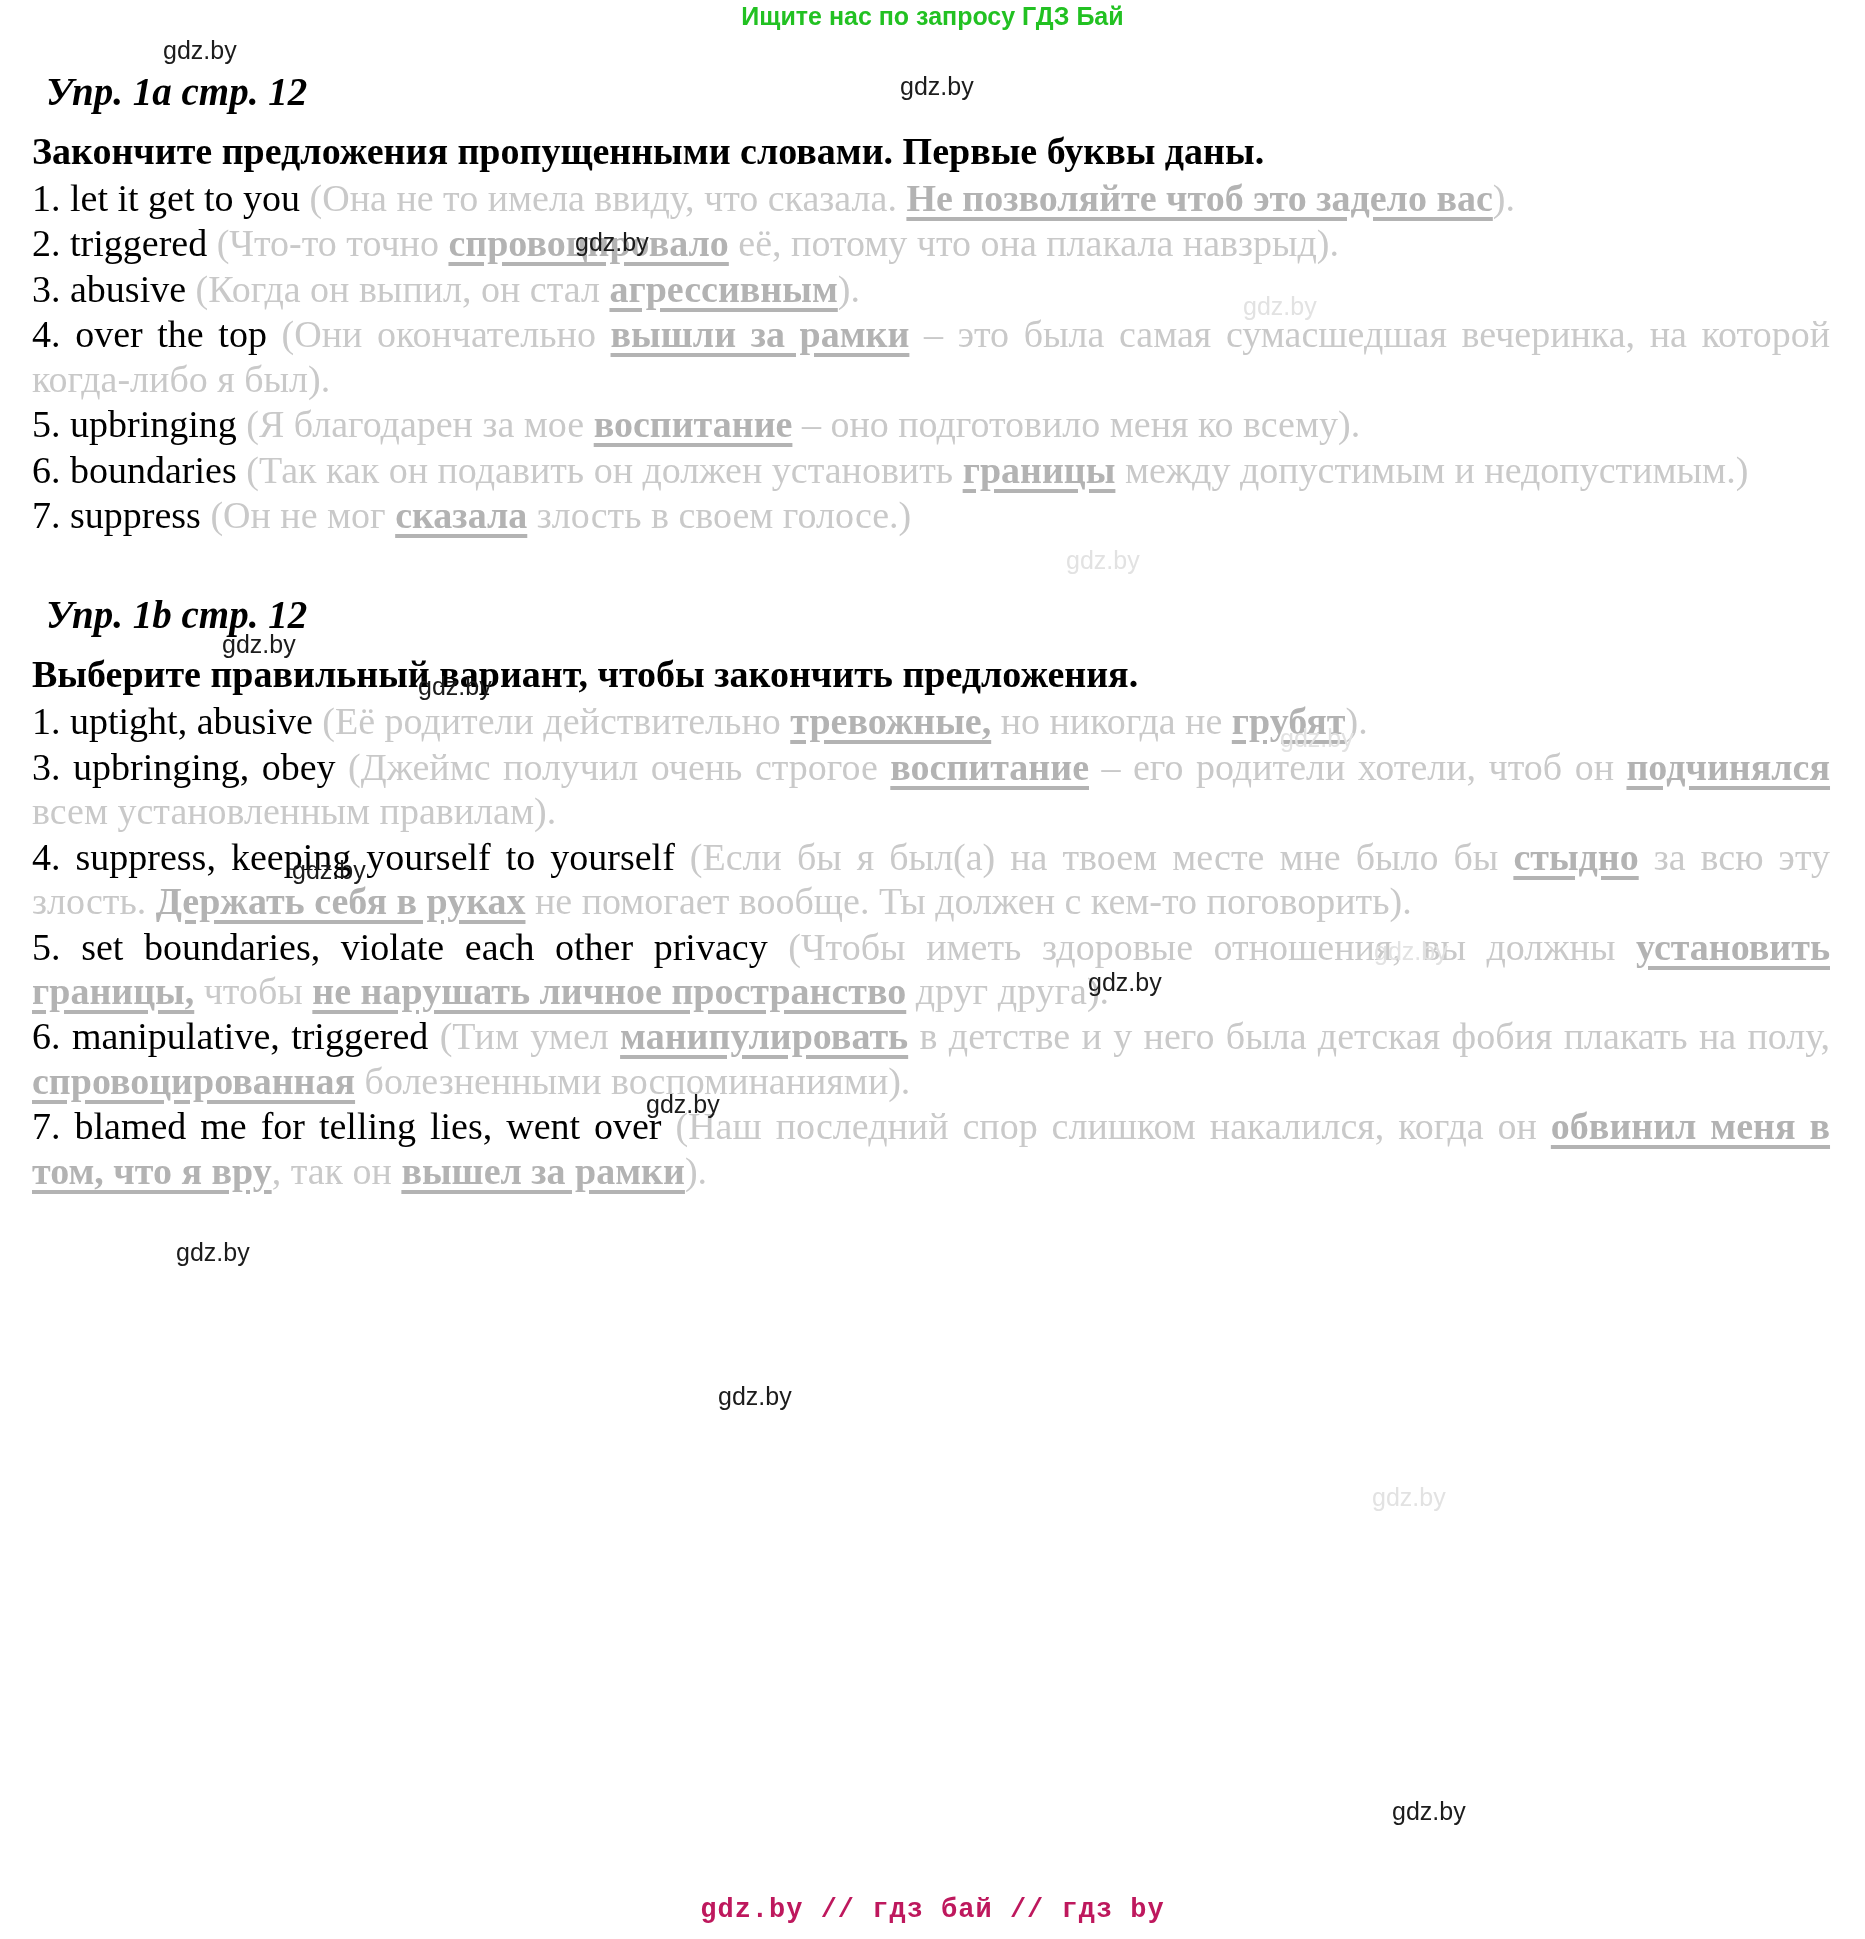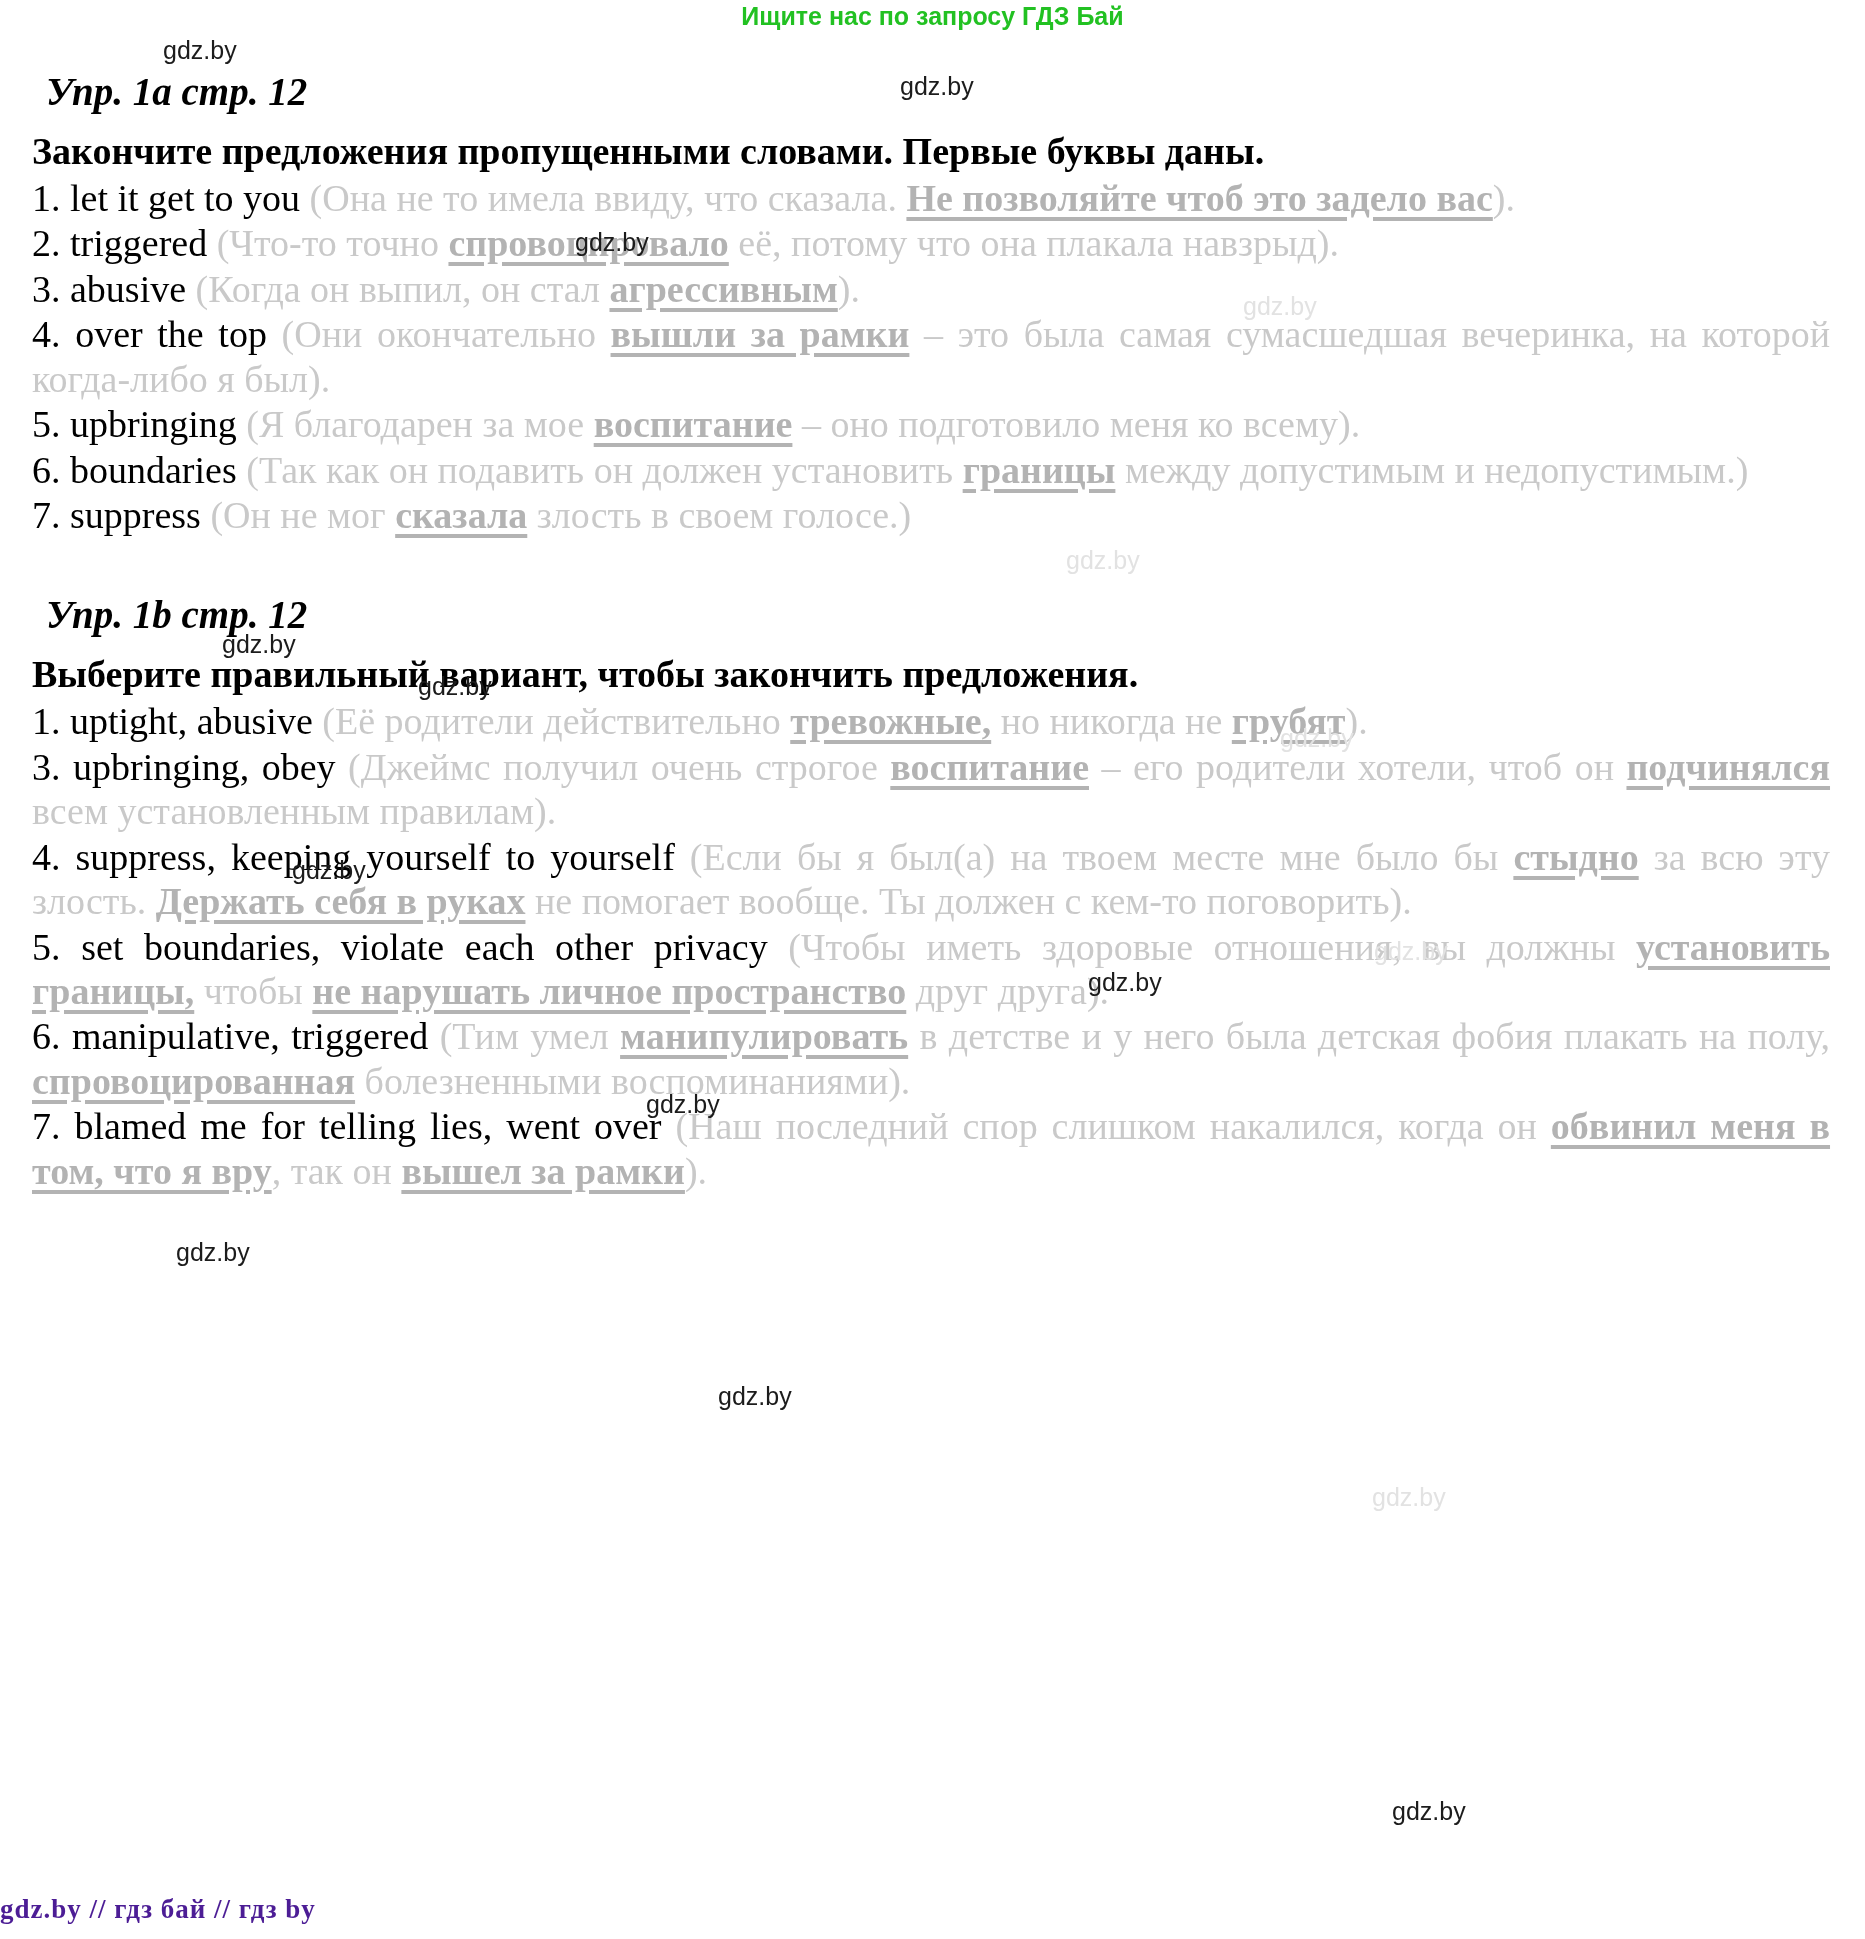--- a/index.html
+++ b/index.html
@@ -110,24 +110,25 @@
   .wm.faint {
     color: #e2e2e2;
   }
 
   
   .footer {
     position: absolute;
     bottom: 14px;
     left: 0;
     width: 100%;
-    font-family: Liberation Serif, serif;
+    text-align: center;
+    font-family: Liberation Mono, monospace;
     font-size: 27px;
     font-weight: bold;
-    color: #4c1d95;
+    color: #be185d;
     letter-spacing: 1px;
   }
 </style>
 </head>
 <body>
 
 <div class="promo-banner">Ищите нас по запросу ГДЗ Бай</div>
 
 <div class="page">
   <div id="exercise-container">

